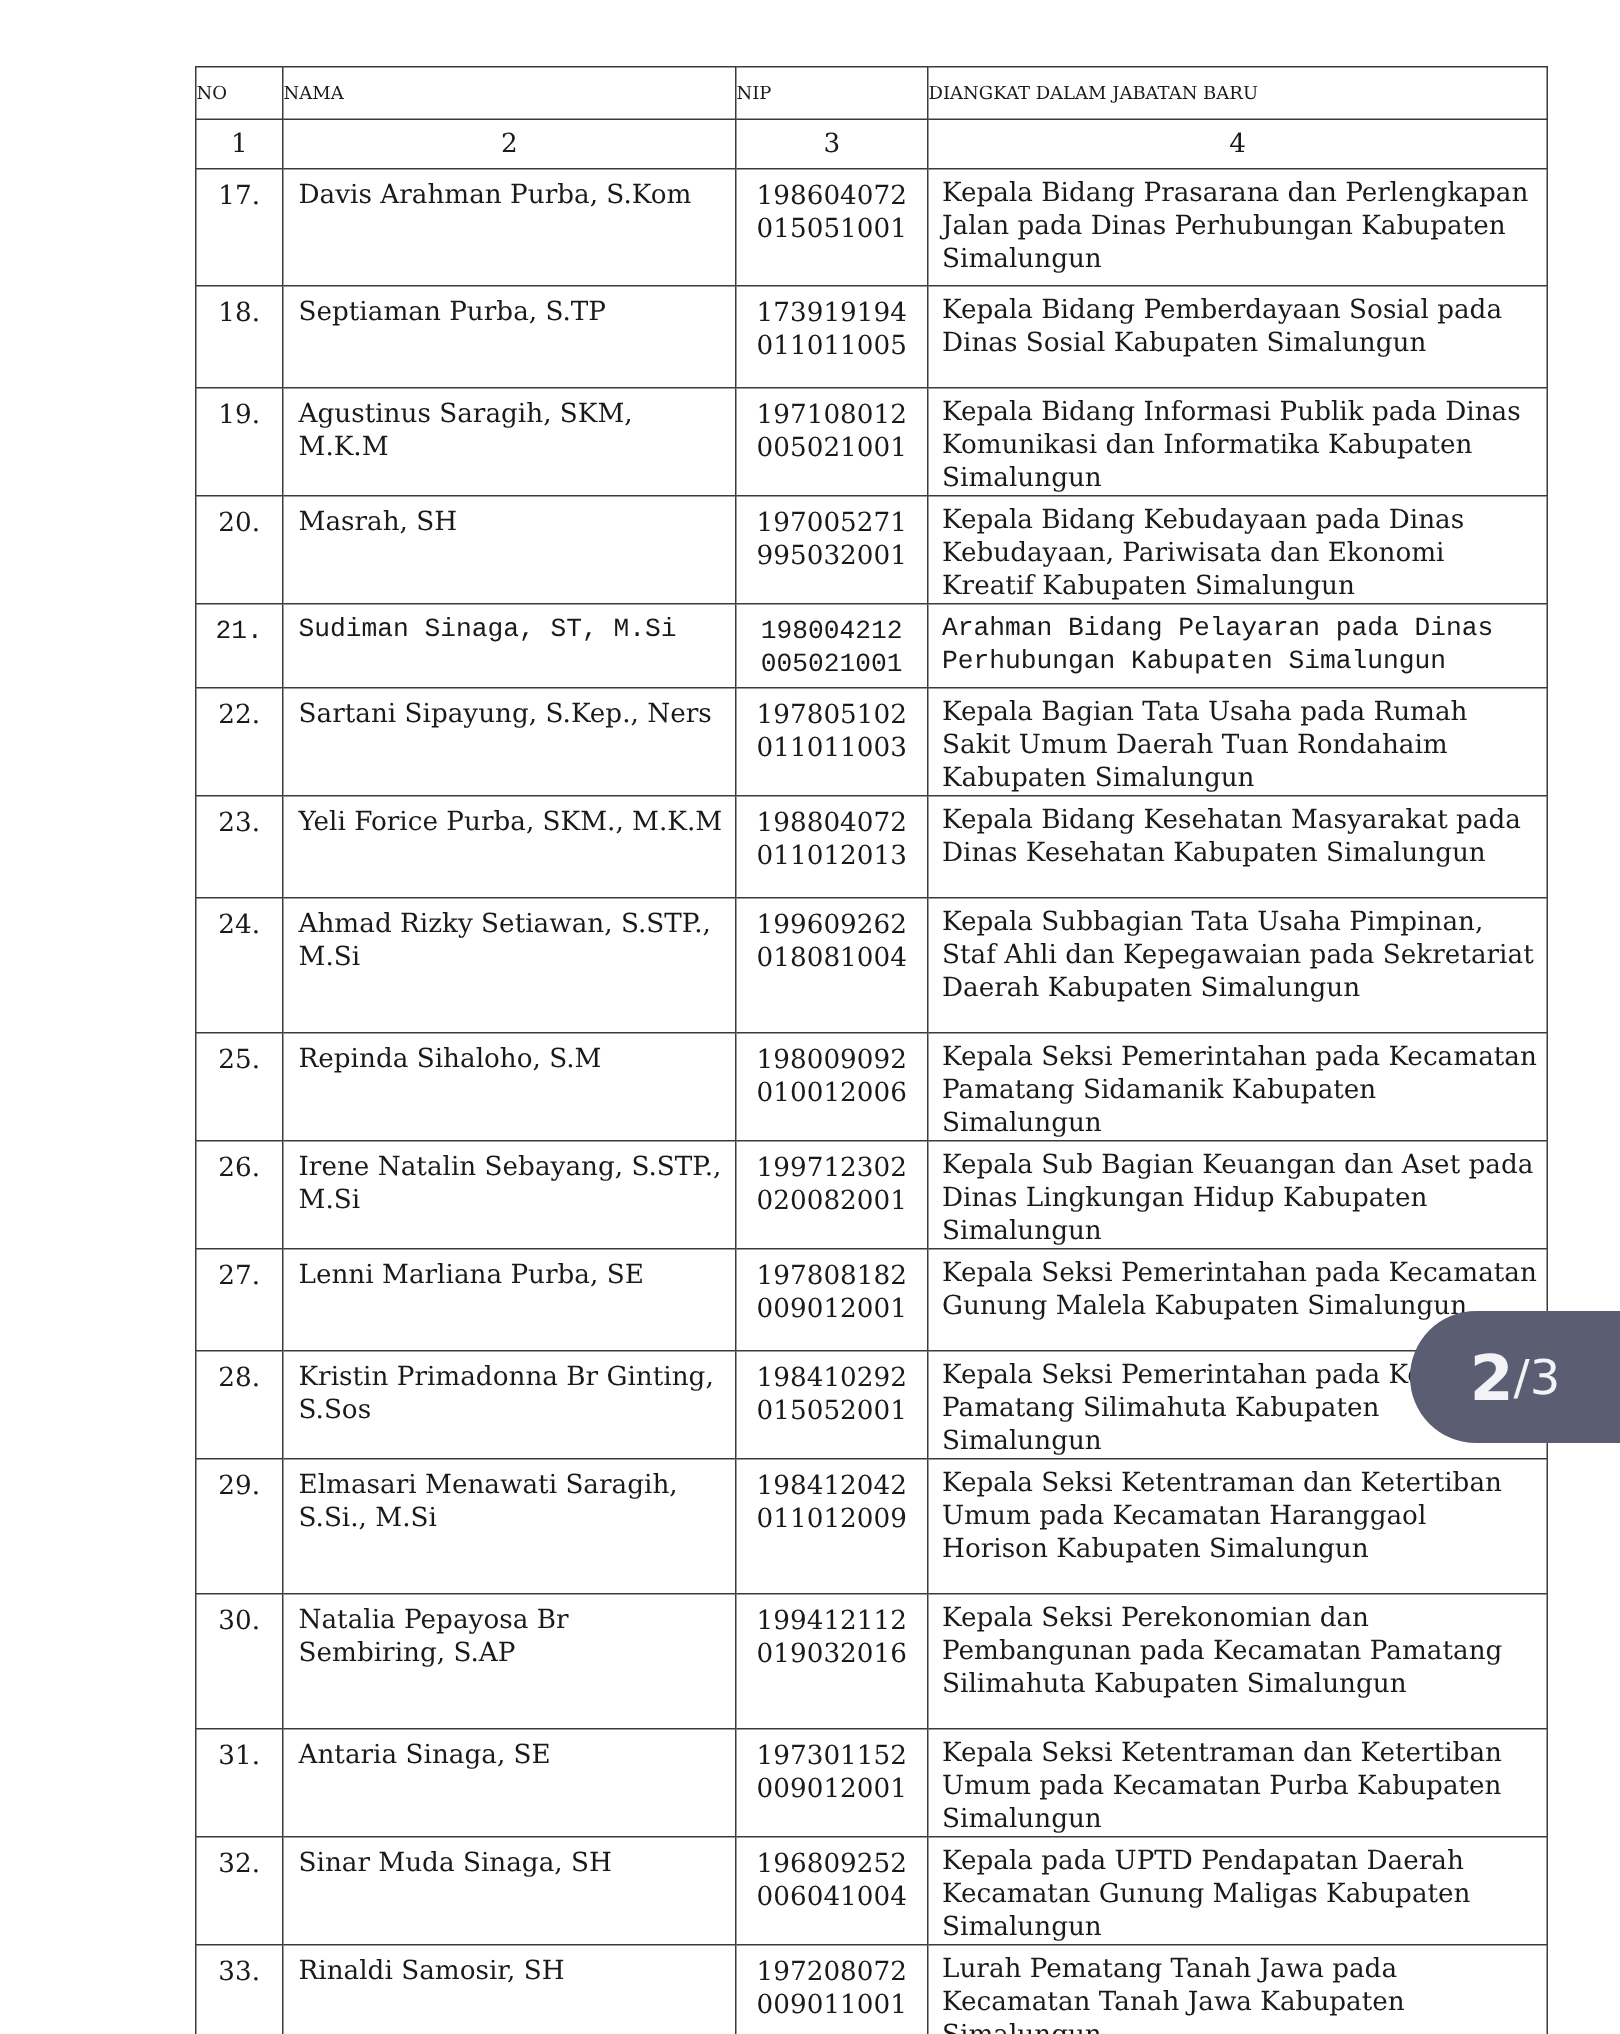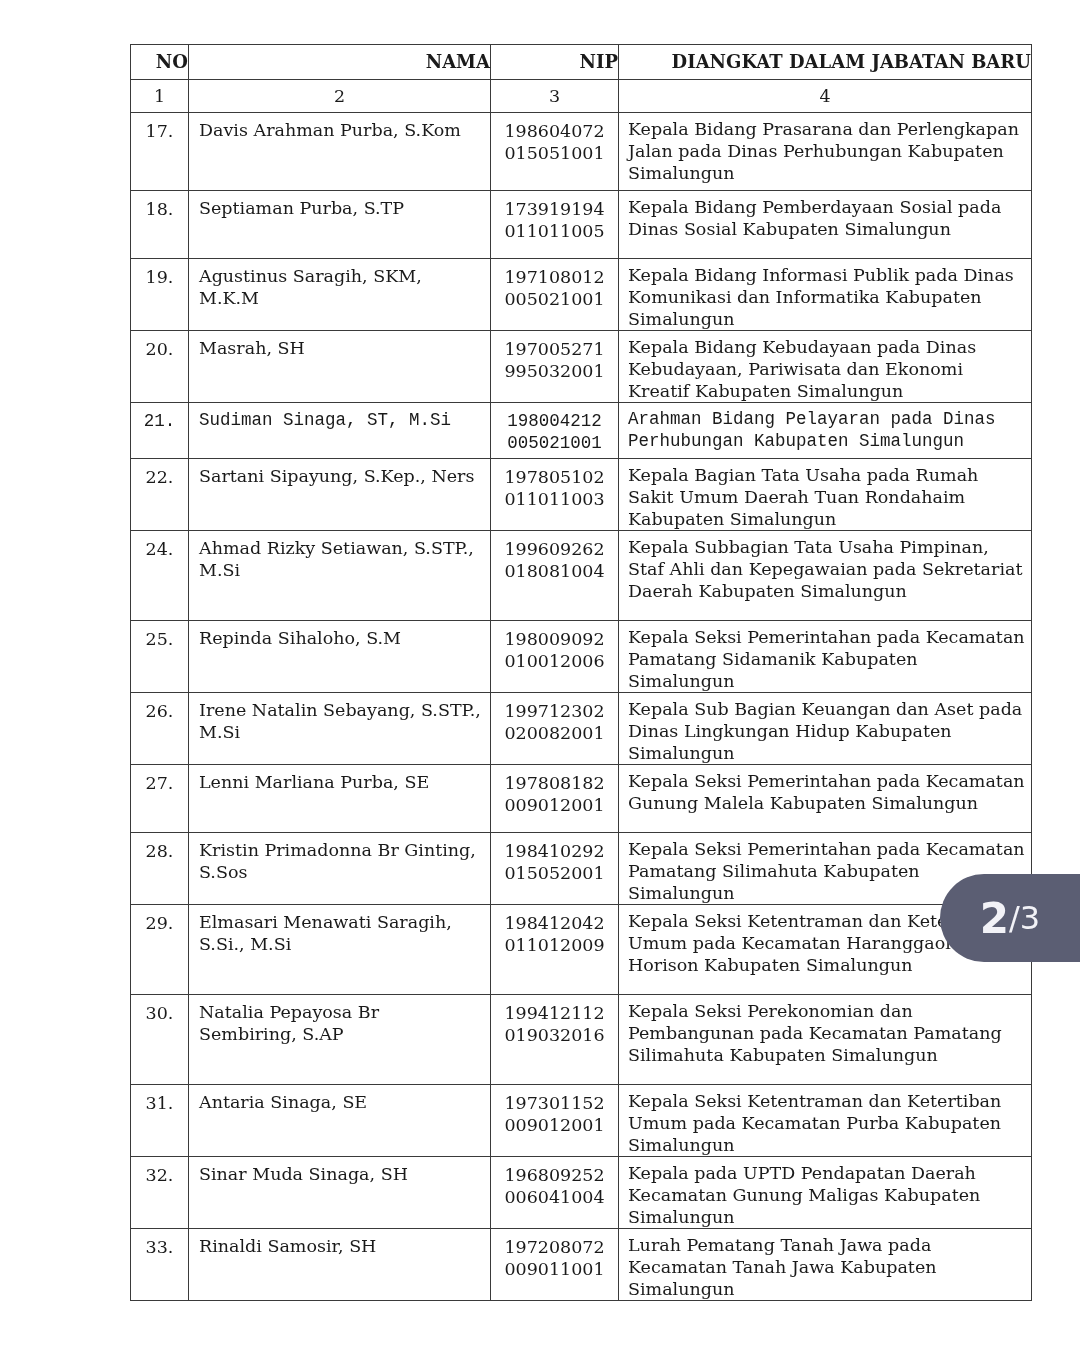--- a/index.html
+++ b/index.html
@@ -2,21 +2,21 @@
 <html><head>
 <meta charset="utf-8">
 <style>
   html, body { margin: 0; padding: 0; background: #ffffff; }
   body { width: 1080px; height: 1356px; position: relative; overflow: hidden;
          font-family: "DejaVu Serif", "Liberation Serif", serif; color: #1a1a1a; }
   table.doc { position: absolute; left: 130px; top: 44px; width: 901px;
               border-collapse: collapse; table-layout: fixed; font-size: 17.5px; line-height: 22px; }
   table.doc td, table.doc th { border: 1.5px solid #3a3a3a; vertical-align: top; padding: 0; }
   col.c-no { width: 58px; } col.c-nama { width: 302px; } col.c-nip { width: 128px; } col.c-jab { width: 413px; }
-  th { font-weight: bold; font-size: 18px; height: 34px; vertical-align: middle !important; text-align: right; }
+  th { font-weight: normal; font-size: 12px; height: 34px; vertical-align: middle !important; text-align: left; }
   tr.idx td { text-align: center; height: 32px; vertical-align: middle; }
   td.no { text-align: center; padding-top: 7px !important; }
   td.nama { padding: 6px 8px 0 10px !important; }
   td.nip { text-align: center; padding-top: 7px !important; }
   td.jab { padding: 5px 6px 0 9px !important; }
   .page-badge { position: absolute; left: 940px; top: 874px; width: 140px; height: 88px;
                 background: #5b5e73; border-radius: 44px 0 0 44px; color: #f2f2f7;
                 font-family: "DejaVu Sans", "Liberation Sans", sans-serif;
                 display: flex; align-items: center; justify-content: center; }
   .page-badge .cur { font-size: 42px; font-weight: bold; }
@@ -94,20 +94,29 @@
       </tr>
       <tr style="height: 68px;">
         <td class="no">22.</td>
         <td class="nama">Sartani Sipayung, S.Kep., Ners</td>
         <td class="nip">
           <div>197805102</div>
           <div>011011003</div>
         </td>
         <td class="jab">Kepala Bagian Tata Usaha pada Rumah Sakit Umum Daerah Tuan Rondahaim Kabupaten Simalungun</td>
       </tr>
+      <tr style="height: 68px;">
+        <td class="no">23.</td>
+        <td class="nama">Yeli Forice Purba, SKM., M.K.M</td>
+        <td class="nip">
+          <div>198804072</div>
+          <div>011012013</div>
+        </td>
+        <td class="jab">Kepala Bidang Kesehatan Masyarakat pada Dinas Kesehatan Kabupaten Simalungun</td>
+      </tr>
       <tr style="height: 90px;">
         <td class="no">24.</td>
         <td class="nama">Ahmad Rizky Setiawan, S.STP., M.Si</td>
         <td class="nip">
           <div>199609262</div>
           <div>018081004</div>
         </td>
         <td class="jab">Kepala Subbagian Tata Usaha Pimpinan, Staf Ahli dan Kepegawaian pada Sekretariat Daerah Kabupaten Simalungun</td>
       </tr>
       <tr style="height: 68px;">

